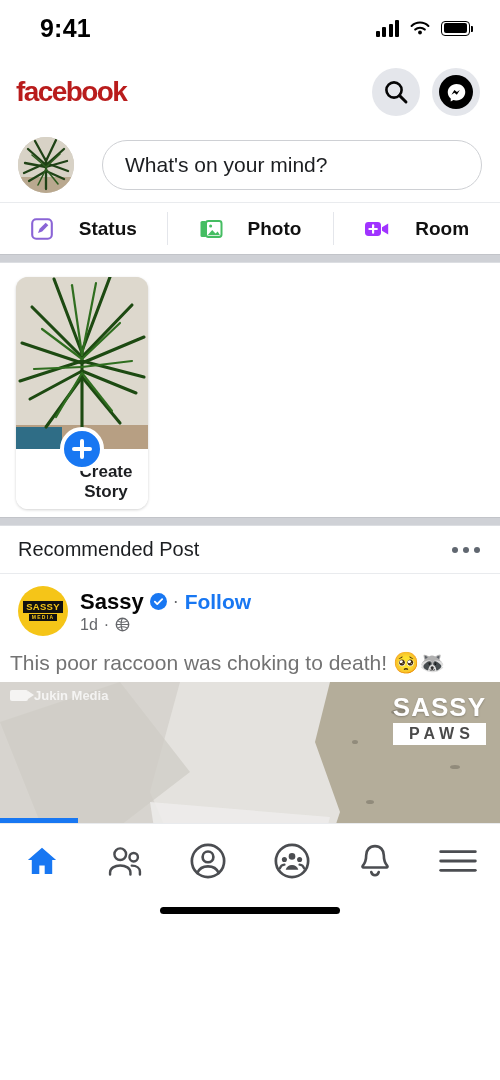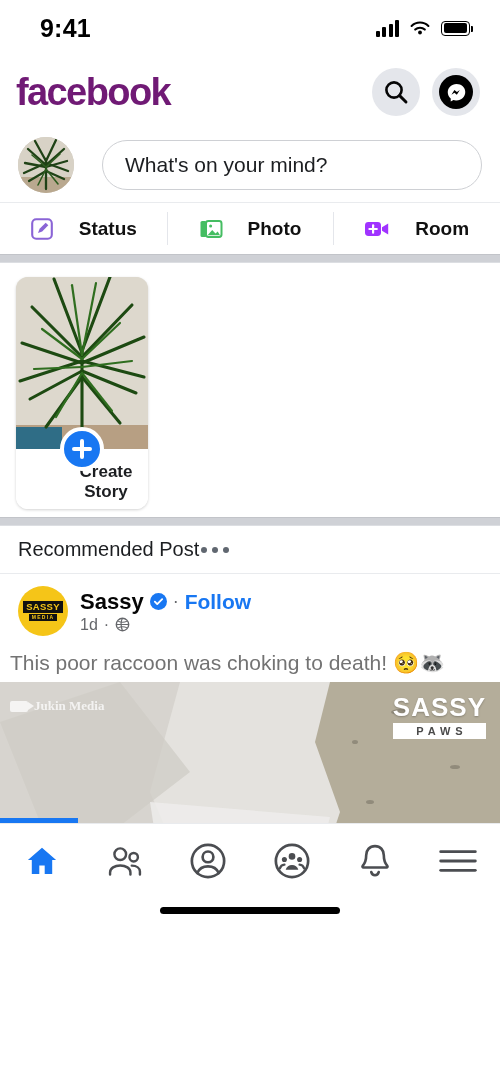--- a/index.html
+++ b/index.html
@@ -23,21 +23,21 @@
   .sig { display:flex; align-items:flex-end; gap:2.5px; height:17px; }
   .sig i { display:block; width:4px; background:#000; border-radius:1px; }
   .sig i:nth-child(1){height:6px} .sig i:nth-child(2){height:9.5px}
   .sig i:nth-child(3){height:13px} .sig i:nth-child(4){height:17px}
   .batt { width:29px; height:15px; border:1.6px solid #000; border-radius:4px; padding:1.6px; position:relative; }
   .batt::after{content:"";position:absolute;right:-4px;top:4px;width:2px;height:6px;background:#000;border-radius:0 1px 1px 0;}
   .batt i { display:block; width:100%; height:100%; background:#000; border-radius:2px; }
 
   
   .appbar { height:72px; flex:0 0 72px; display:flex; align-items:center; justify-content:space-between; padding:0 20px 0 16px; }
-  .brand { font-size:38px; font-weight:700; color:#701a75; letter-spacing:-1.6px; line-height:1; }
+  .brand { font-size:28px; font-weight:700; color:#b91c1c; letter-spacing:-1.6px; line-height:1; }
   .appbar-actions { display:flex; gap:12px; }
   .circ-btn { width:48px; height:48px; border-radius:50%; background:#E4E6EB; display:flex; align-items:center; justify-content:center; }
   .msgr { width:34px; height:34px; border-radius:50%; background:#000; display:flex; align-items:center; justify-content:center; }
 
   
   .composer { height:74px; flex:0 0 74px; display:flex; align-items:center; gap:28px; padding:0 18px;text-align:center; }
   .avatar-img {
     width:56px; height:56px; border-radius:50%; flex:0 0 56px; overflow:hidden;
     background:#cdc8bd; position:relative;
   }
@@ -66,21 +66,21 @@
   .story-foot span { font-size:17px; font-weight:700; color:#1c1e21; text-align:center; line-height:1.22;margin-left:24px; }
   .story-plus {
     position:absolute; left:50%; top:172px; transform:translate(-50%,-50%);
     width:44px; height:44px; border-radius:50%; background:#1877F2;
     border:4px solid #fff; display:flex; align-items:center; justify-content:center; z-index:3;
   }
   .story-plus::before,.story-plus::after{content:"";position:absolute;background:#fff;border-radius:2px;}
   .story-plus::before{width:20px;height:4px;} .story-plus::after{width:4px;height:20px;}
 
   
-  .rec { flex:0 0 48px; display:flex; align-items:center; padding:0 18px; border-bottom:1px solid #E9EBEE; }
+  .rec { flex:0 0 48px; display:flex; align-items:center; justify-content:space-between; padding:0 18px; border-bottom:1px solid #E9EBEE; }
   .rec-title { font-size:20px; color:#1c1e21; }
   .dots { display:flex; gap:5px; padding:10px 2px; }
   .dots i { width:6px; height:6px; border-radius:50%; background:#606770; display:block; }
 
   
   .post-head { flex:0 0 68px; display:flex; align-items:center; gap:12px; padding:6px 18px 0; }
   .pg-avatar { width:50px; height:50px; border-radius:50%; flex:0 0 50px; background:#F5C518; display:flex; flex-direction:column; align-items:center; justify-content:center; gap:1px; }
   .pg-avatar .b1 { background:#111; color:#F5C518; font-size:9.5px; font-weight:700; letter-spacing:.3px; padding:1px 3px; line-height:1.05; }
   .pg-avatar .b2 { background:#111; color:#F5C518; font-size:5px; font-weight:700; letter-spacing:1.3px; padding:1px 3px; line-height:1.05; }
   .pg-meta { display:flex; flex-direction:column; gap:1px; }
@@ -89,27 +89,27 @@
   .verified { width:17px; height:17px; border-radius:50%; background:#1877F2; display:flex; align-items:center; justify-content:center; }
   .dotsep { color:#65676B; font-size:18px; }
   .follow { font-size:21px; font-weight:700; color:#1877F2; }
   .pg-line2 { display:flex; align-items:center; gap:6px; font-size:16px; color:#65676B; }
 
   .post-text { flex:0 0 40px; padding:2px 10px 0; font-size:21px; color:#737373; display:flex; align-items:center; }
 
   
   .video { flex:1 1 auto; position:relative; overflow:hidden; background:#9a9285; min-height:0; }
   .vid-bg { position:absolute; inset:0; }
-  .vtag { position:absolute; top:16px; left:10px; display:flex; align-items:center; gap:6px; opacity:.75; z-index:4;font-family:Liberation Serif, serif; }
+  .vtag { position:absolute; top:6px; left:10px; display:flex; align-items:center; gap:6px; opacity:.75; z-index:4; }
   .vtag-cam { width:18px; height:11px; background:#fff; border-radius:2px; position:relative; }
   .vtag-cam::after{content:"";position:absolute;right:-6px;top:1px;border-left:6px solid #fff;border-top:4.5px solid transparent;border-bottom:4.5px solid transparent;}
   .vtag-text { color:#fff; font-size:13px; font-weight:700; }
   .sassy-wm { position:absolute; top:12px; right:14px; text-align:center; z-index:4; }
   .sassy-wm .w1 { color:#fff; font-size:26px; font-weight:700; letter-spacing:1px; line-height:1; text-shadow:0 1px 2px rgba(0,0,0,.25); }
-  .sassy-wm .w2 { background:#fff; color:#4a4a4a; font-size:11px; font-weight:700; letter-spacing:5px; padding:2px 2px 2px 7px; margin-top:3px; }
+  .sassy-wm .w2 { background:#fff; color:#4a4a4a; font-size:16px; font-weight:700; letter-spacing:5px; padding:2px 2px 2px 7px; margin-top:3px; }
   .vprogress { position:absolute; left:0; bottom:0; height:5px; background:#1877F2; z-index:6; }
 
   
   .tabbar { flex:0 0 74px; display:flex; align-items:center; background:#fff; border-top:1px solid #E9EBEE; }
   .tab { flex:1; display:flex; align-items:center; justify-content:center; height:100%; }
   .homebar-wrap { flex:0 0 38px; display:flex; align-items:flex-start; justify-content:center; padding-top:10px; background:#fff; }
   .homebar { width:180px; height:7px; border-radius:4px; background:#000; }
 </style>
 </head>
 <body>

